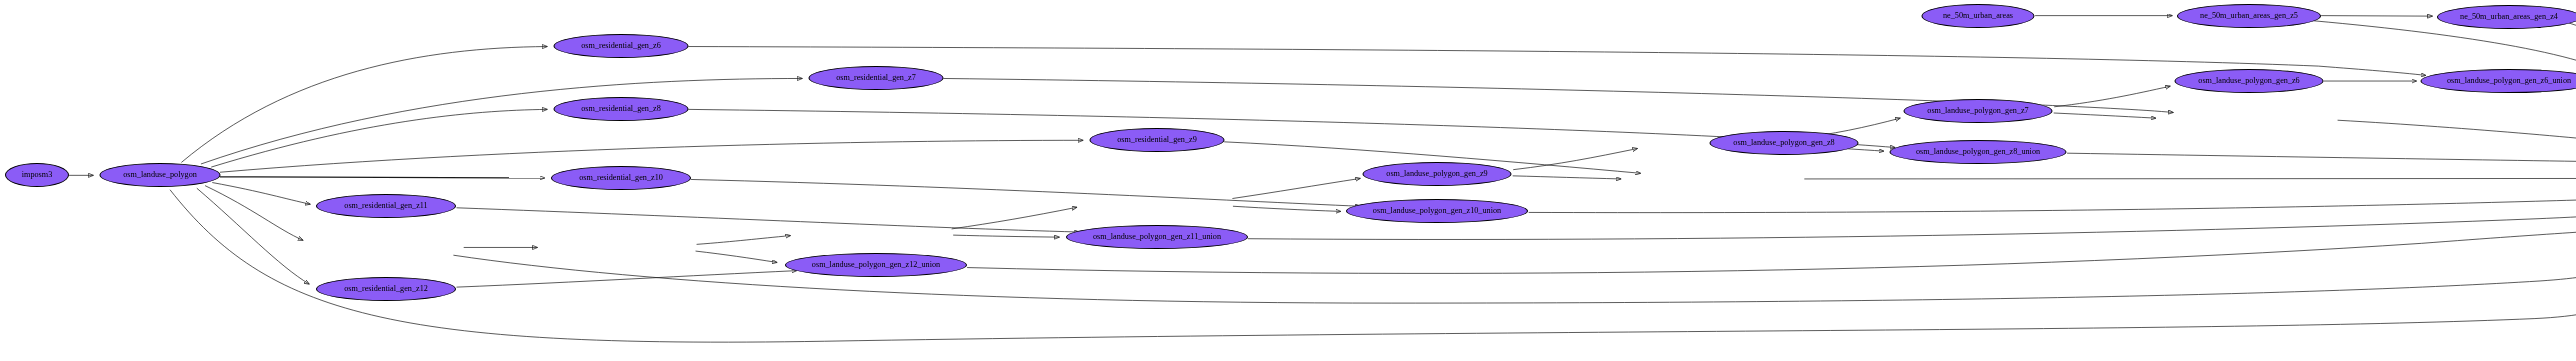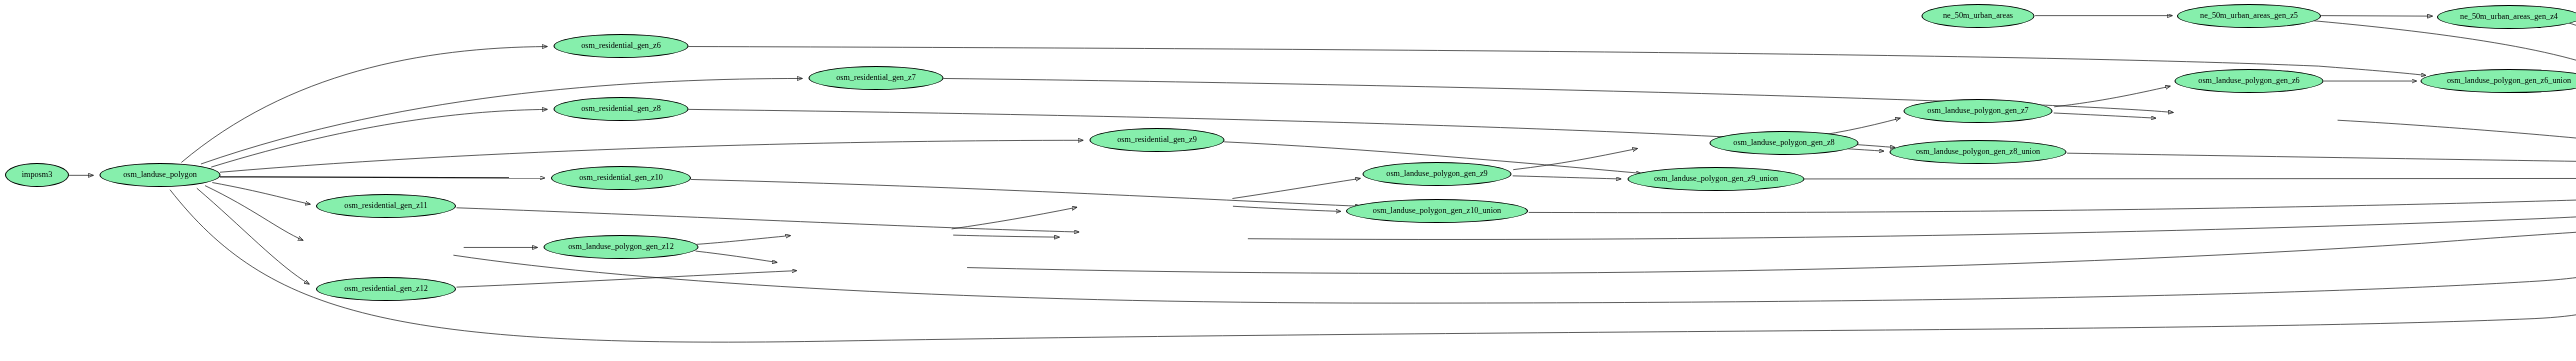--- a/index.html
+++ b/index.html
@@ -3,21 +3,21 @@
 <meta charset="utf-8">
 <style>
   html,body{margin:0;padding:0;background:#ffffff;}
   #canvas{position:relative;width:2741px;height:362px;background:#ffffff;overflow:hidden;
           font-family:"Liberation Serif","DejaVu Serif",serif;}
   #edges{position:absolute;left:0;top:0;width:2741px;height:362px;}
   #edges path{fill:none;stroke:#1a1a1a;stroke-width:1.4px;}
   #edges path.thick{stroke-width:2.4px;}
   .n{position:absolute;transform:translate(-50%,-50%);box-sizing:border-box;
      height:24px;line-height:21.6px;border:0.7px solid #000;border-radius:50%;
-     background:#86efac;text-align:center;font-size:8.2px;color:#000;white-space:nowrap;z-index:2;}
+     background:#8b5cf6;text-align:center;font-size:8.2px;color:#000;white-space:nowrap;z-index:2;}
 </style>
 </head>
 <body>
 
 <div id="canvas">
 
   <svg id="edges" viewBox="0 0 5320 702">
     <defs>
       <marker id="arr" markerWidth="11" markerHeight="9" refX="9.5" refY="4" orient="auto" markerUnits="userSpaceOnUse">
         <path d="M0,0 L10,4 L0,8 Z" fill="#1a1a1a"></path>
@@ -70,27 +70,27 @@
 
   <div class="n" style="left:37px;top:175px;width:64px">imposm3</div>
   <div class="n" style="left:160px;top:175px;width:121px">osm_landuse_polygon</div>
   <div class="n" style="left:621px;top:46px;width:135px">osm_residential_gen_z6</div>
   <div class="n" style="left:876px;top:78px;width:135px">osm_residential_gen_z7</div>
   <div class="n" style="left:621px;top:109px;width:135px">osm_residential_gen_z8</div>
   <div class="n" style="left:1157px;top:140px;width:135px">osm_residential_gen_z9</div>
   <div class="n" style="left:621px;top:178px;width:140px">osm_residential_gen_z10</div>
   <div class="n" style="left:386px;top:206px;width:140px">osm_residential_gen_z11</div>
   <div class="n" style="left:386px;top:289px;width:140px">osm_residential_gen_z12</div>
-  <div class="n" style="left:621px;top:247px;width:155px">osm_landuse_polygon_gen_z12</div>
   <div class="n" style="left:1437px;top:174px;width:149px">osm_landuse_polygon_gen_z9</div>
   <div class="n" style="left:1784px;top:143px;width:149px">osm_landuse_polygon_gen_z8</div>
   <div class="n" style="left:1978px;top:111px;width:149px">osm_landuse_polygon_gen_z7</div>
   <div class="n" style="left:2249px;top:81px;width:149px">osm_landuse_polygon_gen_z6</div>
+  <div class="n" style="left:876px;top:265px;width:182px">osm_landuse_polygon_gen_z12_union</div>
+  <div class="n" style="left:1157px;top:237px;width:182px">osm_landuse_polygon_gen_z11_union</div>
   <div class="n" style="left:1437px;top:211px;width:182px">osm_landuse_polygon_gen_z10_union</div>
-  <div class="n" style="left:1716px;top:179px;width:177px">osm_landuse_polygon_gen_z9_union</div>
   <div class="n" style="left:1978px;top:152px;width:177px">osm_landuse_polygon_gen_z8_union</div>
   <div class="n" style="left:2509px;top:81px;width:177px">osm_landuse_polygon_gen_z6_union</div>
   <div class="n" style="left:1978px;top:15.5px;width:113px">ne_50m_urban_areas</div>
   <div class="n" style="left:2249px;top:15.5px;width:144px">ne_50m_urban_areas_gen_z5</div>
   <div class="n" style="left:2509px;top:16.5px;width:144px">ne_50m_urban_areas_gen_z4</div>
 
 </div>
 
 
 </body></html>

